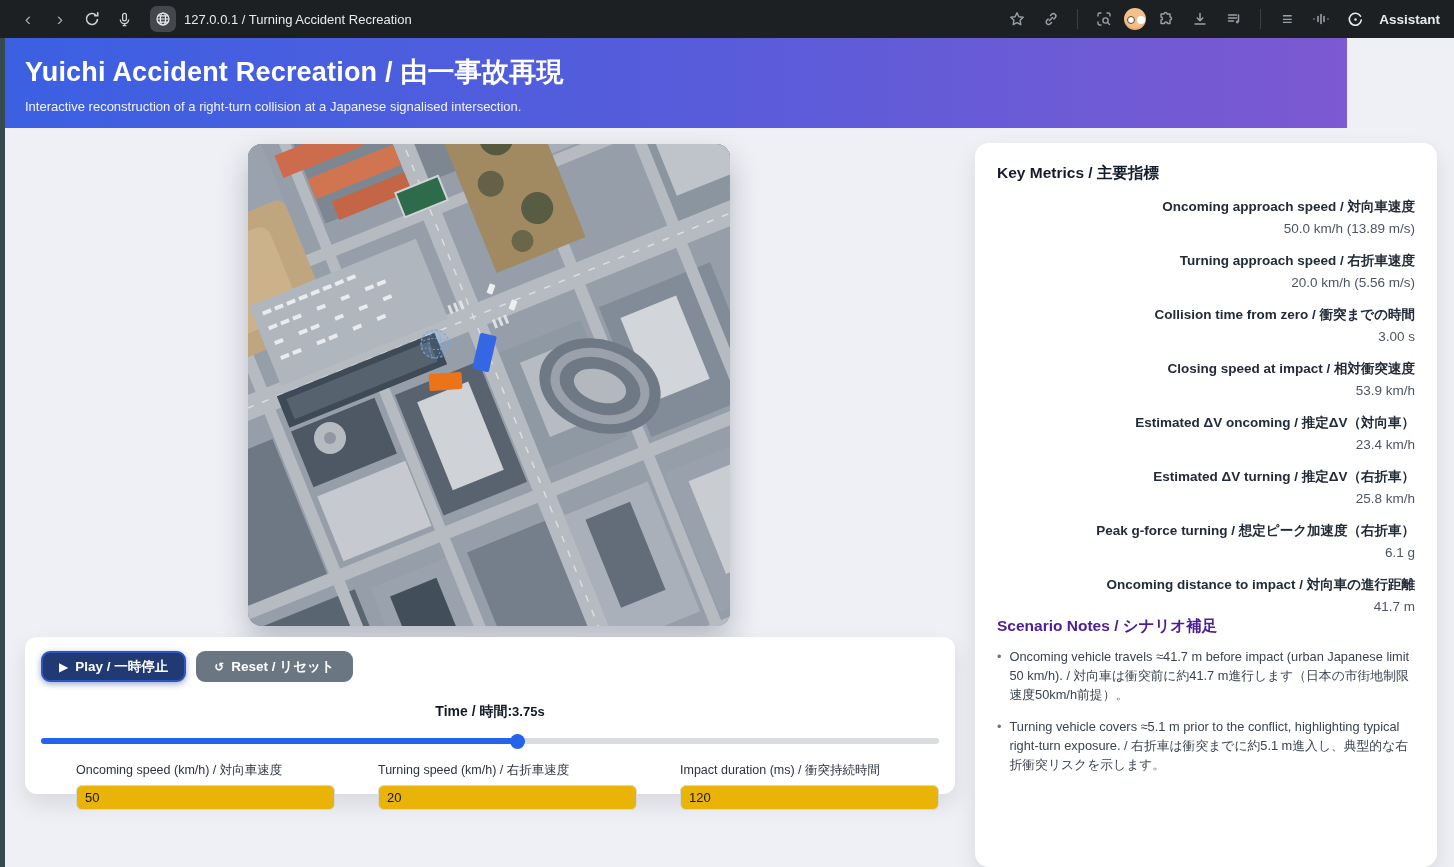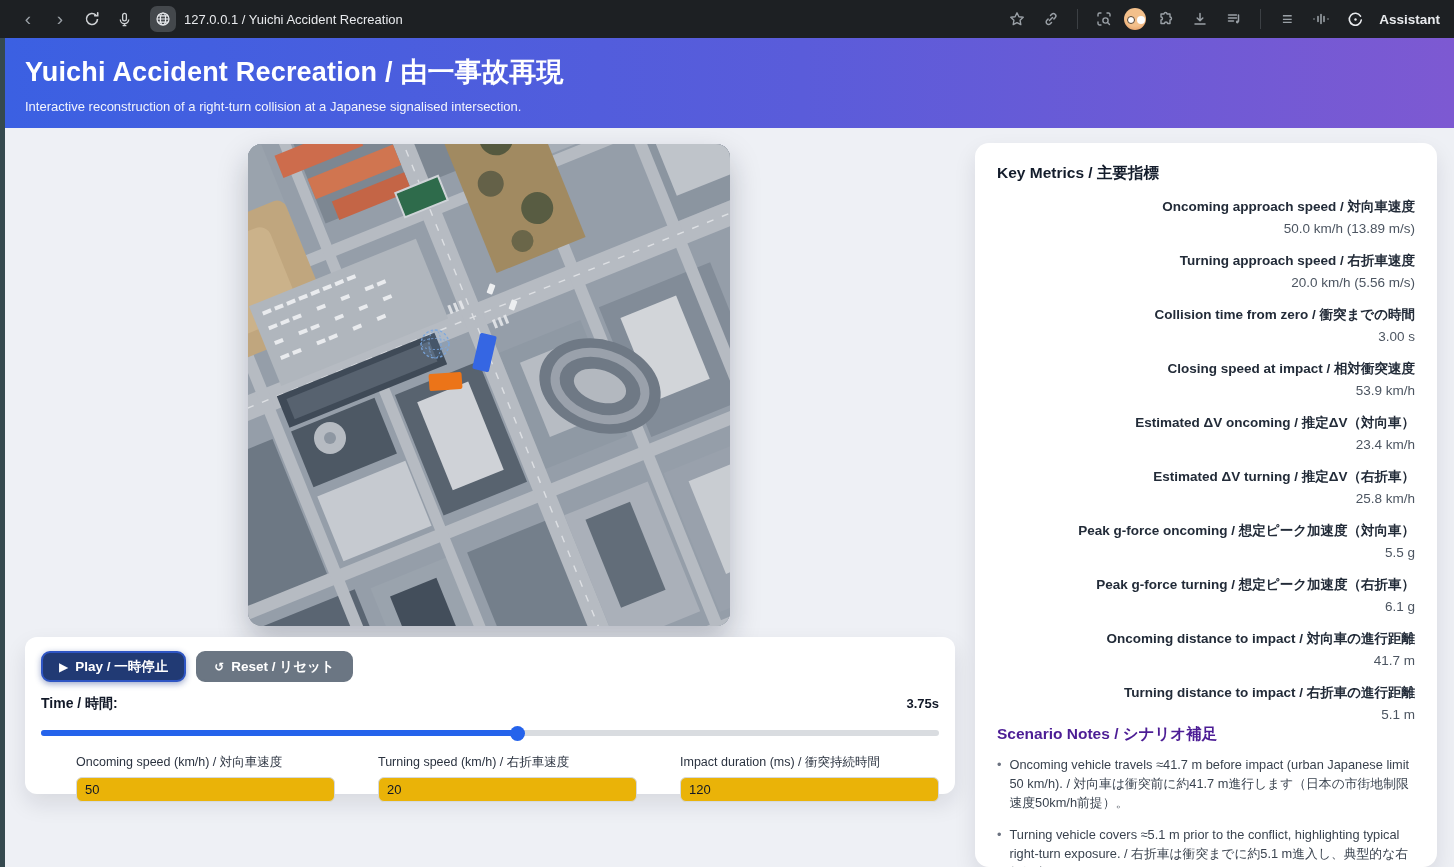--- a/index.html
+++ b/index.html
@@ -21,40 +21,40 @@
   .url-text { color:#e8eaed; font-size:13px; white-space:nowrap; }
   .bar-right { margin-left:auto; display:flex; align-items:center; gap:6px; }
   .avatar { width:22px; height:22px; border-radius:50%;
     background:radial-gradient(circle at 50% 38%, #f3c08b 0 55%, #e0915a 100%); position:relative; }
   .avatar:before { content:""; position:absolute; left:3px; top:8px; width:6px; height:6px;
     border-radius:50%; background:#fdfdfd; box-shadow:10px 0 0 #fdfdfd; border:1px solid #5a4632; }
   .assistant-label { color:#e8eaed; font-size:13.5px; font-weight:700; margin-left:4px; white-space:nowrap; }
 
   
   .left-edge { position:absolute; left:0; top:38px; width:5px; height:829px; background:#35494f; z-index:40; }
-  .hero { position:absolute; left:5px; top:38px; width:1449px; height:90px;
+  .hero { position:absolute; left:5px; top:38px; width:1342px; height:90px;
     background:linear-gradient(90deg,#3b60e2 0%,#5a5cda 55%,#7d59d2 100%); color:#fff; padding:16px 20px 0 20px; }
   .hero-title { font-size:27px; font-weight:700; letter-spacing:.2px; }
   .hero-sub { font-size:13px; margin-top:9px; color:rgba(255,255,255,.93); }
 
   
   .map-card { position:absolute; left:248px; top:144px; width:482px; height:482px;
     border-radius:14px; overflow:hidden; box-shadow:0 14px 30px rgba(15,23,42,.25); background:#8e97a2; }
   .map-card svg { display:block; }
 
   
   .controls-card { position:absolute; left:25px; top:637px; width:930px; height:157px;
     background:#fff; border-radius:12px; box-shadow:0 10px 22px rgba(15,23,42,.10); padding:14px 16px; }
   .btn-row { display:flex; gap:10px; }
   .btn { height:31px; border-radius:9px; color:#fff; font-size:13.5px; font-weight:700;
     display:flex; align-items:center; gap:7px; padding:0 16px; cursor:pointer; white-space:nowrap; }
   .btn-play { background:#213a74; border:2px solid #2e55c4; box-shadow:0 2px 6px rgba(30,58,138,.45); }
   .btn-reset { background:#6b7683; border:2px solid #6b7683; }
   .btn .glyph { font-size:12px; }
-  .time-row { display:flex; justify-content:space-between; align-items:baseline; margin-top:13px; }
+  .time-row { display:flex; justify-content:center; align-items:baseline; margin-top:21px; }
   .time-label { font-size:14px; font-weight:700; color:#111827; }
   .time-value { font-size:13px; font-weight:700; color:#111827; }
   .slider { position:relative; margin-top:13px; height:14px; }
   .slider-track { position:absolute; left:0; right:0; top:4px; height:6px; border-radius:3px; background:#d9dcе0; background:#d9dce0; }
   .slider-fill { position:absolute; left:0; top:4px; height:6px; border-radius:3px; background:#2563eb; }
   .slider-thumb { position:absolute; top:0; width:15px; height:15px; border-radius:50%;
     background:#2563eb; transform:translateX(-7px); }
   .fields-row { display:flex; gap:8px; margin-top:14px; }
   .field { flex:1;margin-left:35px; }
   .field-label { font-size:12.5px; color:#2b3340; margin-bottom:6px; white-space:nowrap; }
@@ -93,21 +93,21 @@
     </svg>
   </div>
   <div class="url-pill">
     <span class="favicon-box">
       <svg width="16" height="16" viewBox="0 0 16 16" fill="none" stroke="#e8eaed" stroke-width="1.2">
         <circle cx="8" cy="8" r="6"></circle>
           <ellipse cx="8" cy="8" rx="2.6" ry="6"></ellipse>
           <path d="M2 8h12M3 4.8h10M3 11.2h10"></path>
       </svg>
     </span>
-    <span class="url-text">127.0.0.1 / Yuichi Accident Recreation</span>
+    <span class="url-text">127.0.0.1 / Turning Accident Recreation</span>
   </div>
 
   <div class="bar-right">
     <div class="bicon">
       <svg width="16" height="16" viewBox="0 0 16 16" fill="none" stroke="#9aa0a6" stroke-width="1.4" stroke-linejoin="round">
         <path d="M8 1.8l1.9 3.9 4.3.6-3.1 3 .7 4.3L8 11.6l-3.8 2 .7-4.3-3.1-3 4.3-.6z"></path>
       </svg>
     </div>
     <div class="bicon">
       <svg width="16" height="16" viewBox="0 0 16 16" fill="none" stroke="#9aa0a6" stroke-width="1.5" stroke-linecap="round">
@@ -359,34 +359,26 @@
   </div>
   <div class="metric">
     <div class="metric-label">Estimated ΔV oncoming / 推定ΔV（対向車）</div>
     <div class="metric-value">23.4 km/h</div>
   </div>
   <div class="metric">
     <div class="metric-label">Estimated ΔV turning / 推定ΔV（右折車）</div>
     <div class="metric-value">25.8 km/h</div>
   </div>
   <div class="metric">
-    <div class="metric-label">Peak g-force oncoming / 想定ピーク加速度（対向車）</div>
-    <div class="metric-value">5.5 g</div>
-  </div>
-  <div class="metric">
     <div class="metric-label">Peak g-force turning / 想定ピーク加速度（右折車）</div>
     <div class="metric-value">6.1 g</div>
   </div>
   <div class="metric">
     <div class="metric-label">Oncoming distance to impact / 対向車の進行距離</div>
     <div class="metric-value">41.7 m</div>
-  </div>
-  <div class="metric">
-    <div class="metric-label">Turning distance to impact / 右折車の進行距離</div>
-    <div class="metric-value">5.1 m</div>
   </div>
 
   <div class="notes-heading">Scenario Notes / シナリオ補足</div>
   <div class="notes-list">
     <div class="note-item">
       <span class="note-bullet">•</span>
       <span>Oncoming vehicle travels ≈41.7 m before impact (urban Japanese limit 50 km/h). / 対向車は衝突前に約41.7 m進行します（日本の市街地制限速度50km/h前提）。</span>
     </div>
     <div class="note-item">
       <span class="note-bullet">•</span>

